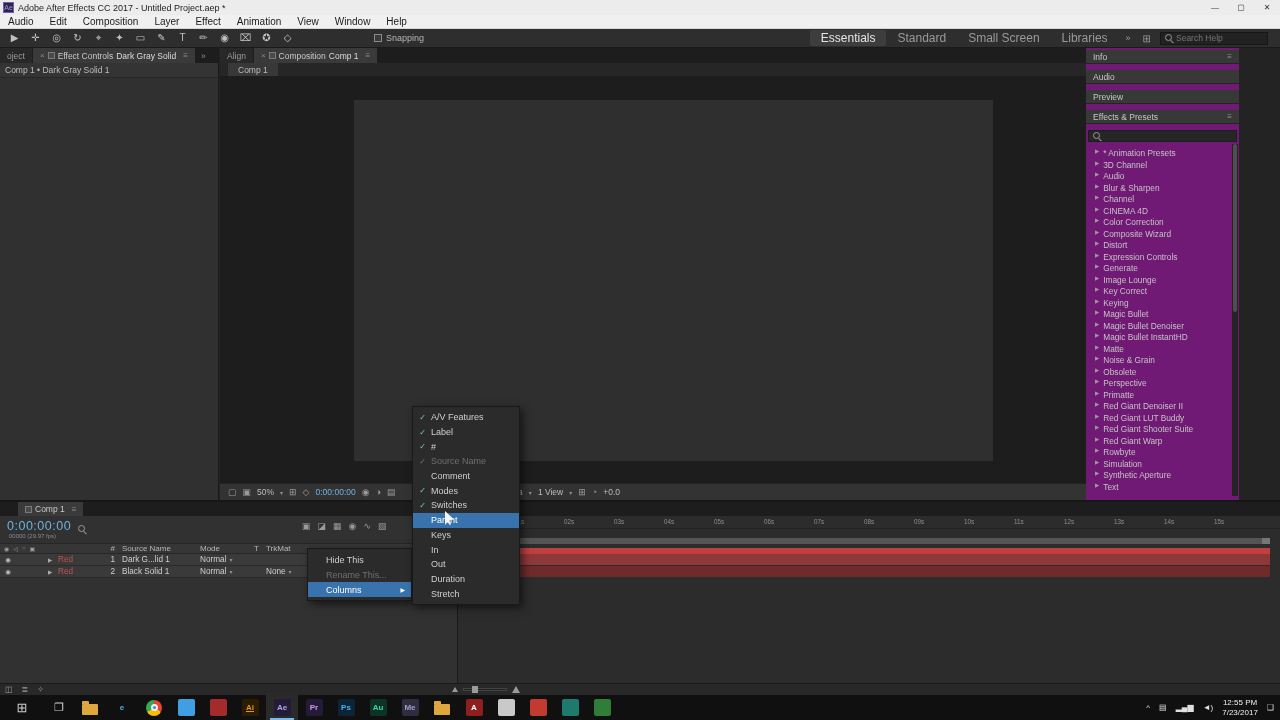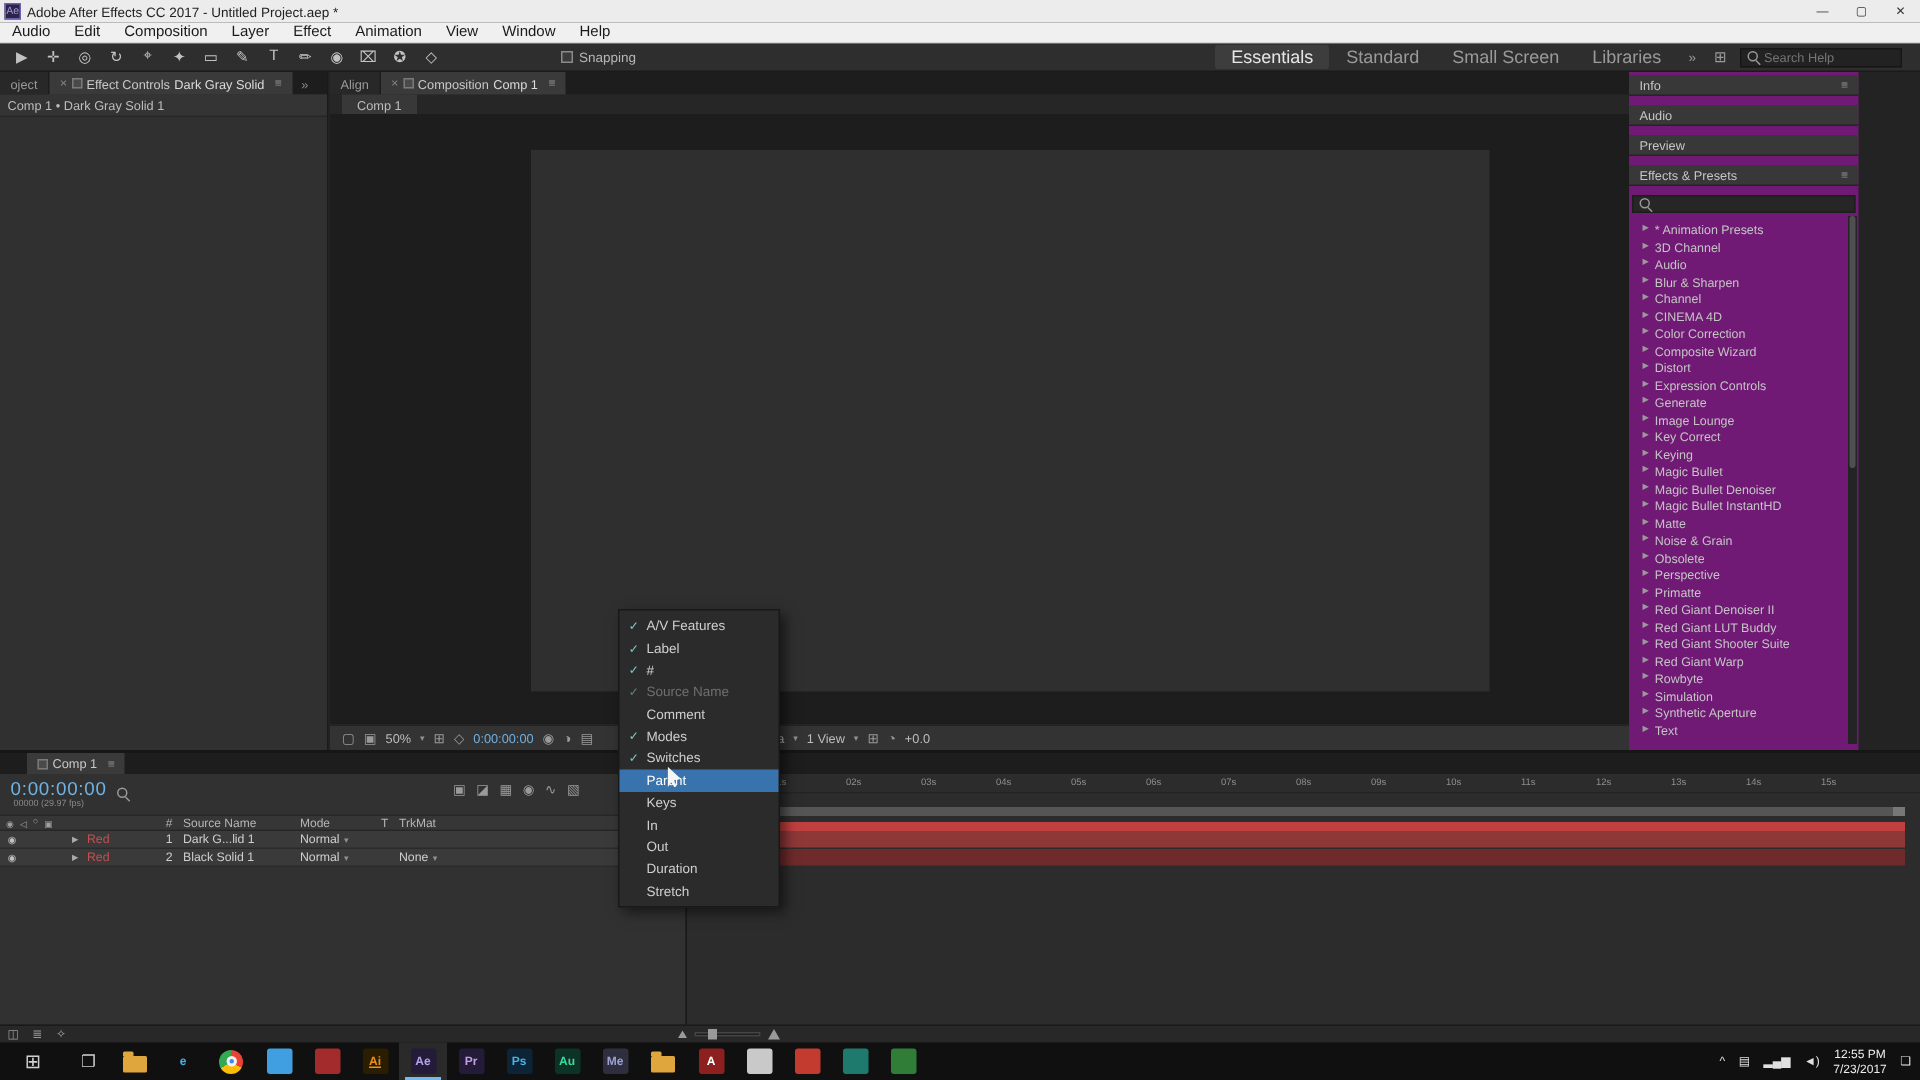--- a/index.html
+++ b/index.html
@@ -591,20 +591,35 @@
       <span>▂▄▆</span>
       <span>◄)</span>
       <div id="clock">
         <div>12:55 PM</div>
         <div>7/23/2017</div>
       </div>
       <span>❏</span>
     </div>
   </div>
 
+  <div id="ctx-main" class="ctx">
+      <div class="ctx-item">
+        <span class="chk"></span>
+        <span class="lbl">Hide This</span>
+      </div>
+      <div class="ctx-item disabled">
+        <span class="chk"></span>
+        <span class="lbl">Rename This...</span>
+      </div>
+      <div class="ctx-item hl">
+        <span class="chk"></span>
+        <span class="lbl">Columns</span>
+        <span class="sub-arrow">▶</span>
+      </div>
+    </div>
   <div id="ctx-sub" class="ctx">
       <div class="ctx-item sm">
         <span class="chk">✓</span>
         <span class="lbl">A/V Features</span>
       </div>
       <div class="ctx-item sm">
         <span class="chk">✓</span>
         <span class="lbl">Label</span>
       </div>
       <div class="ctx-item sm">

